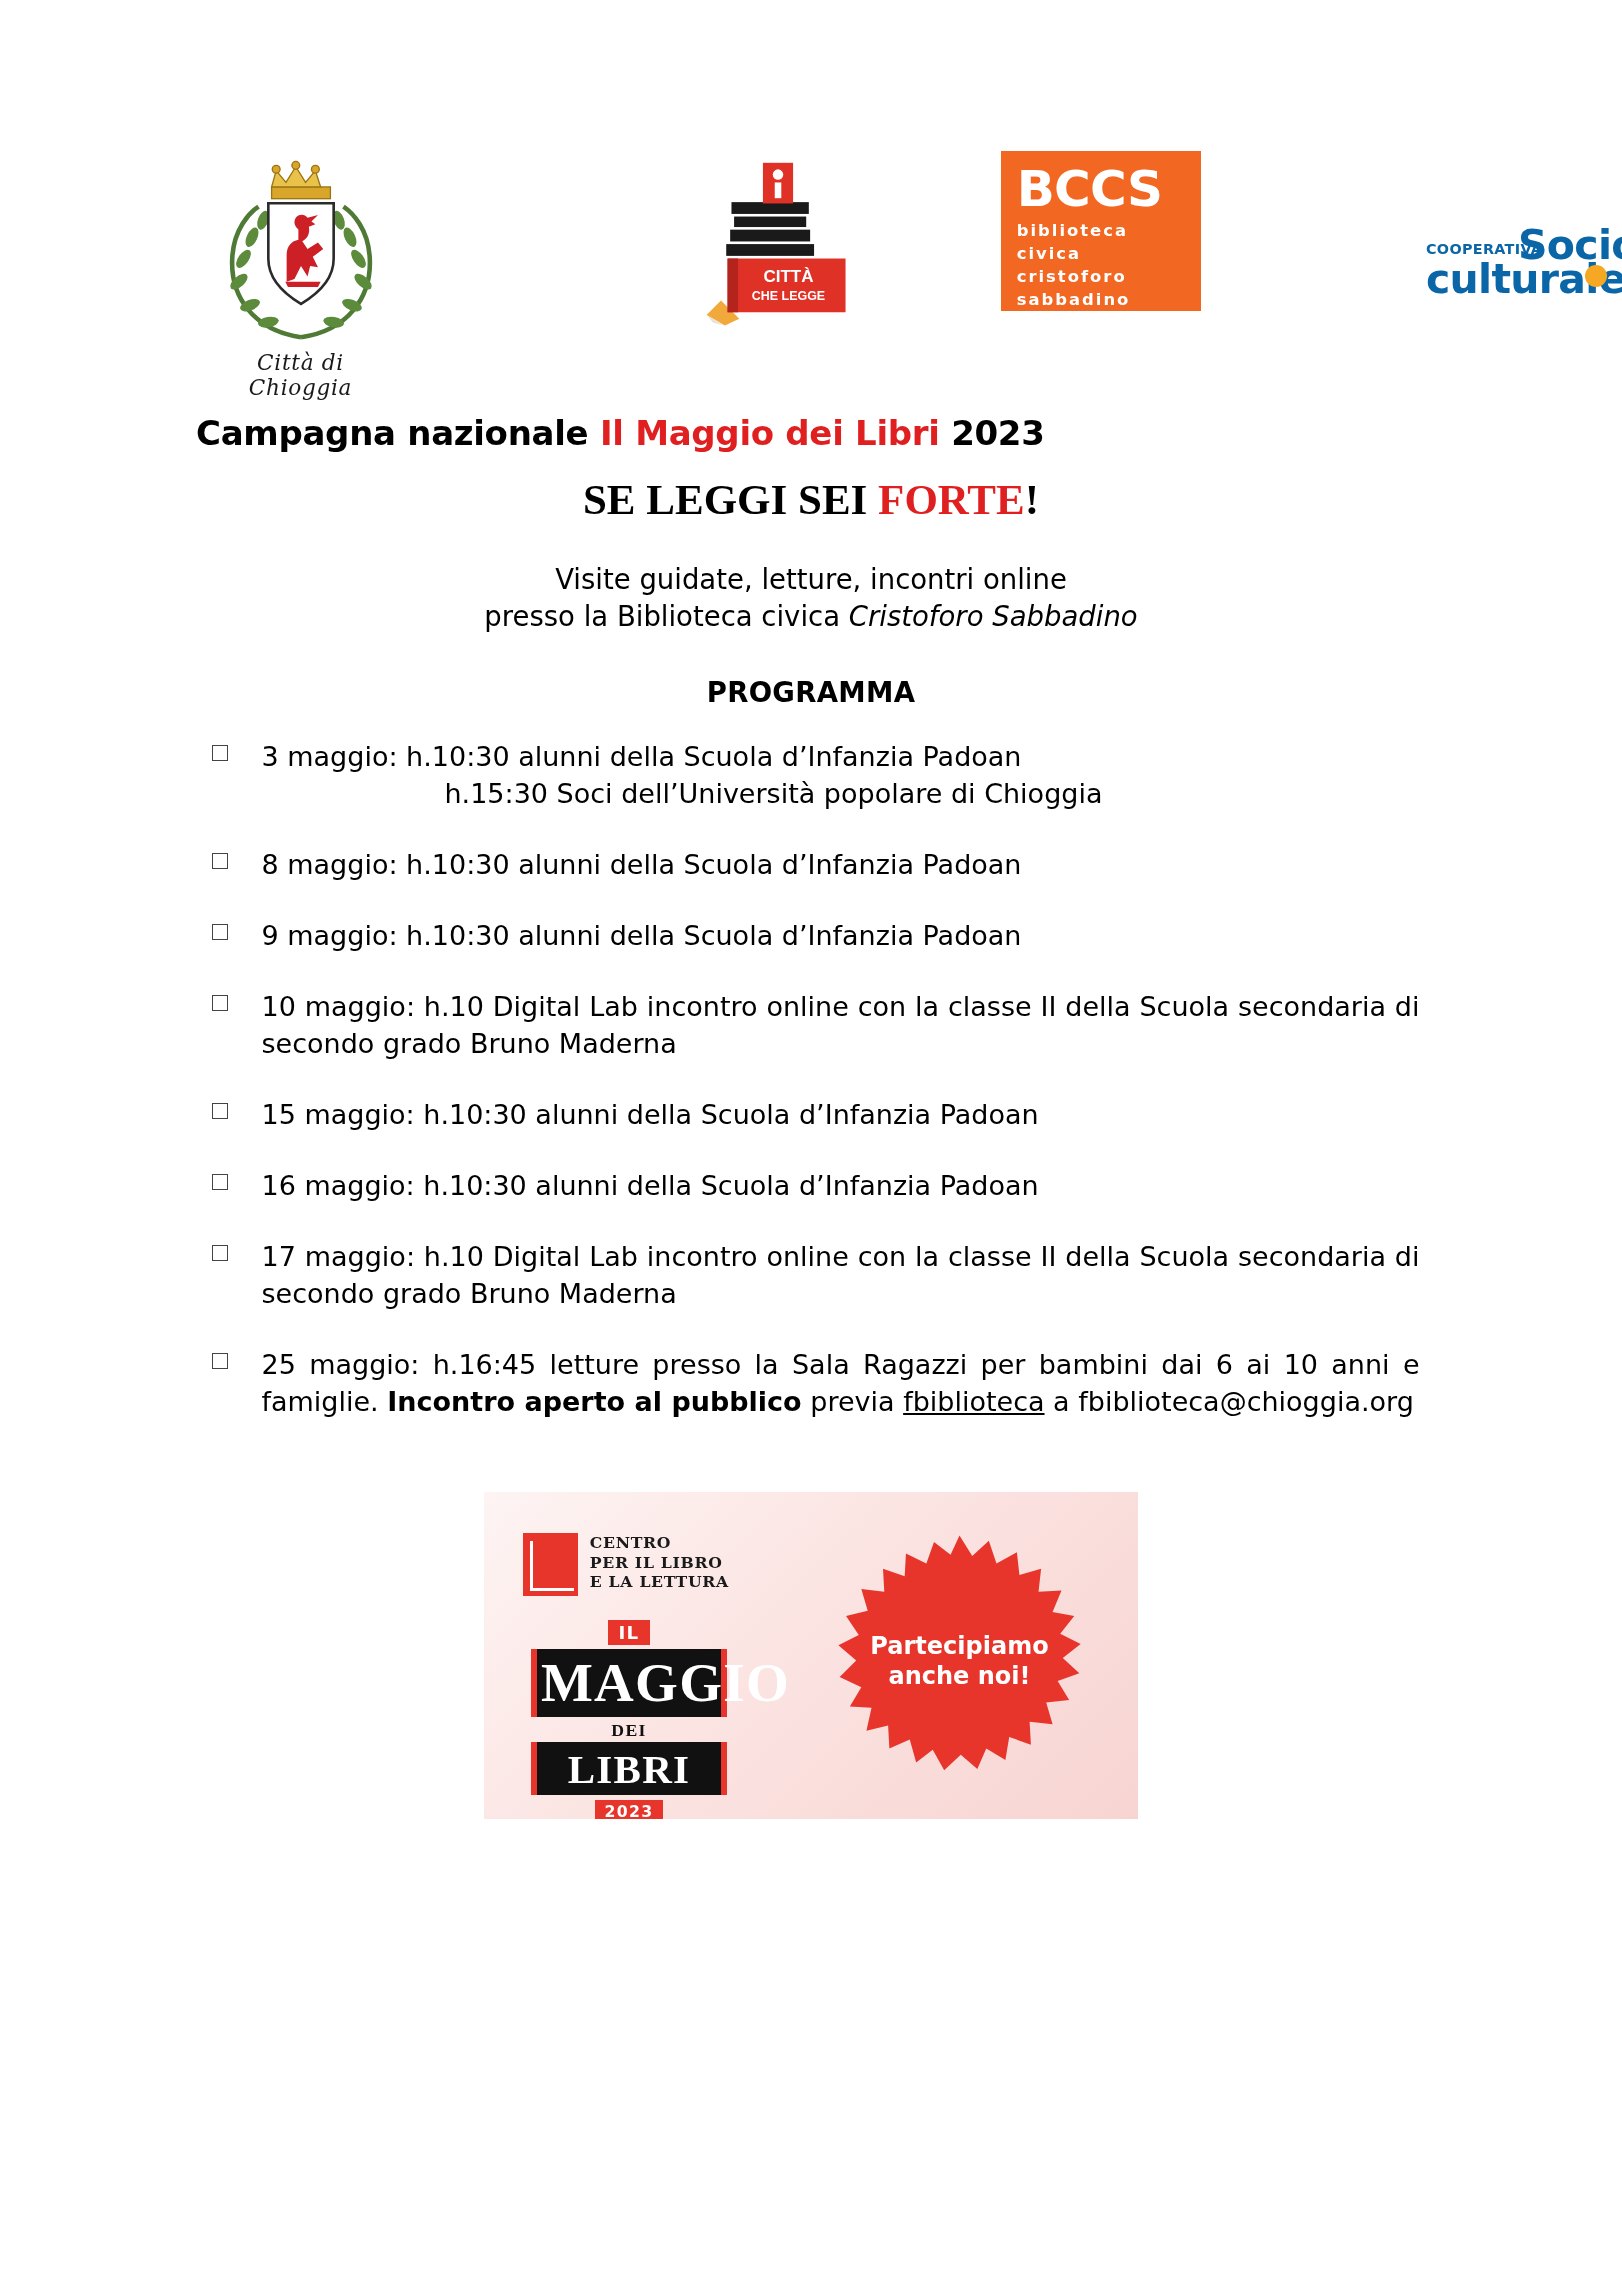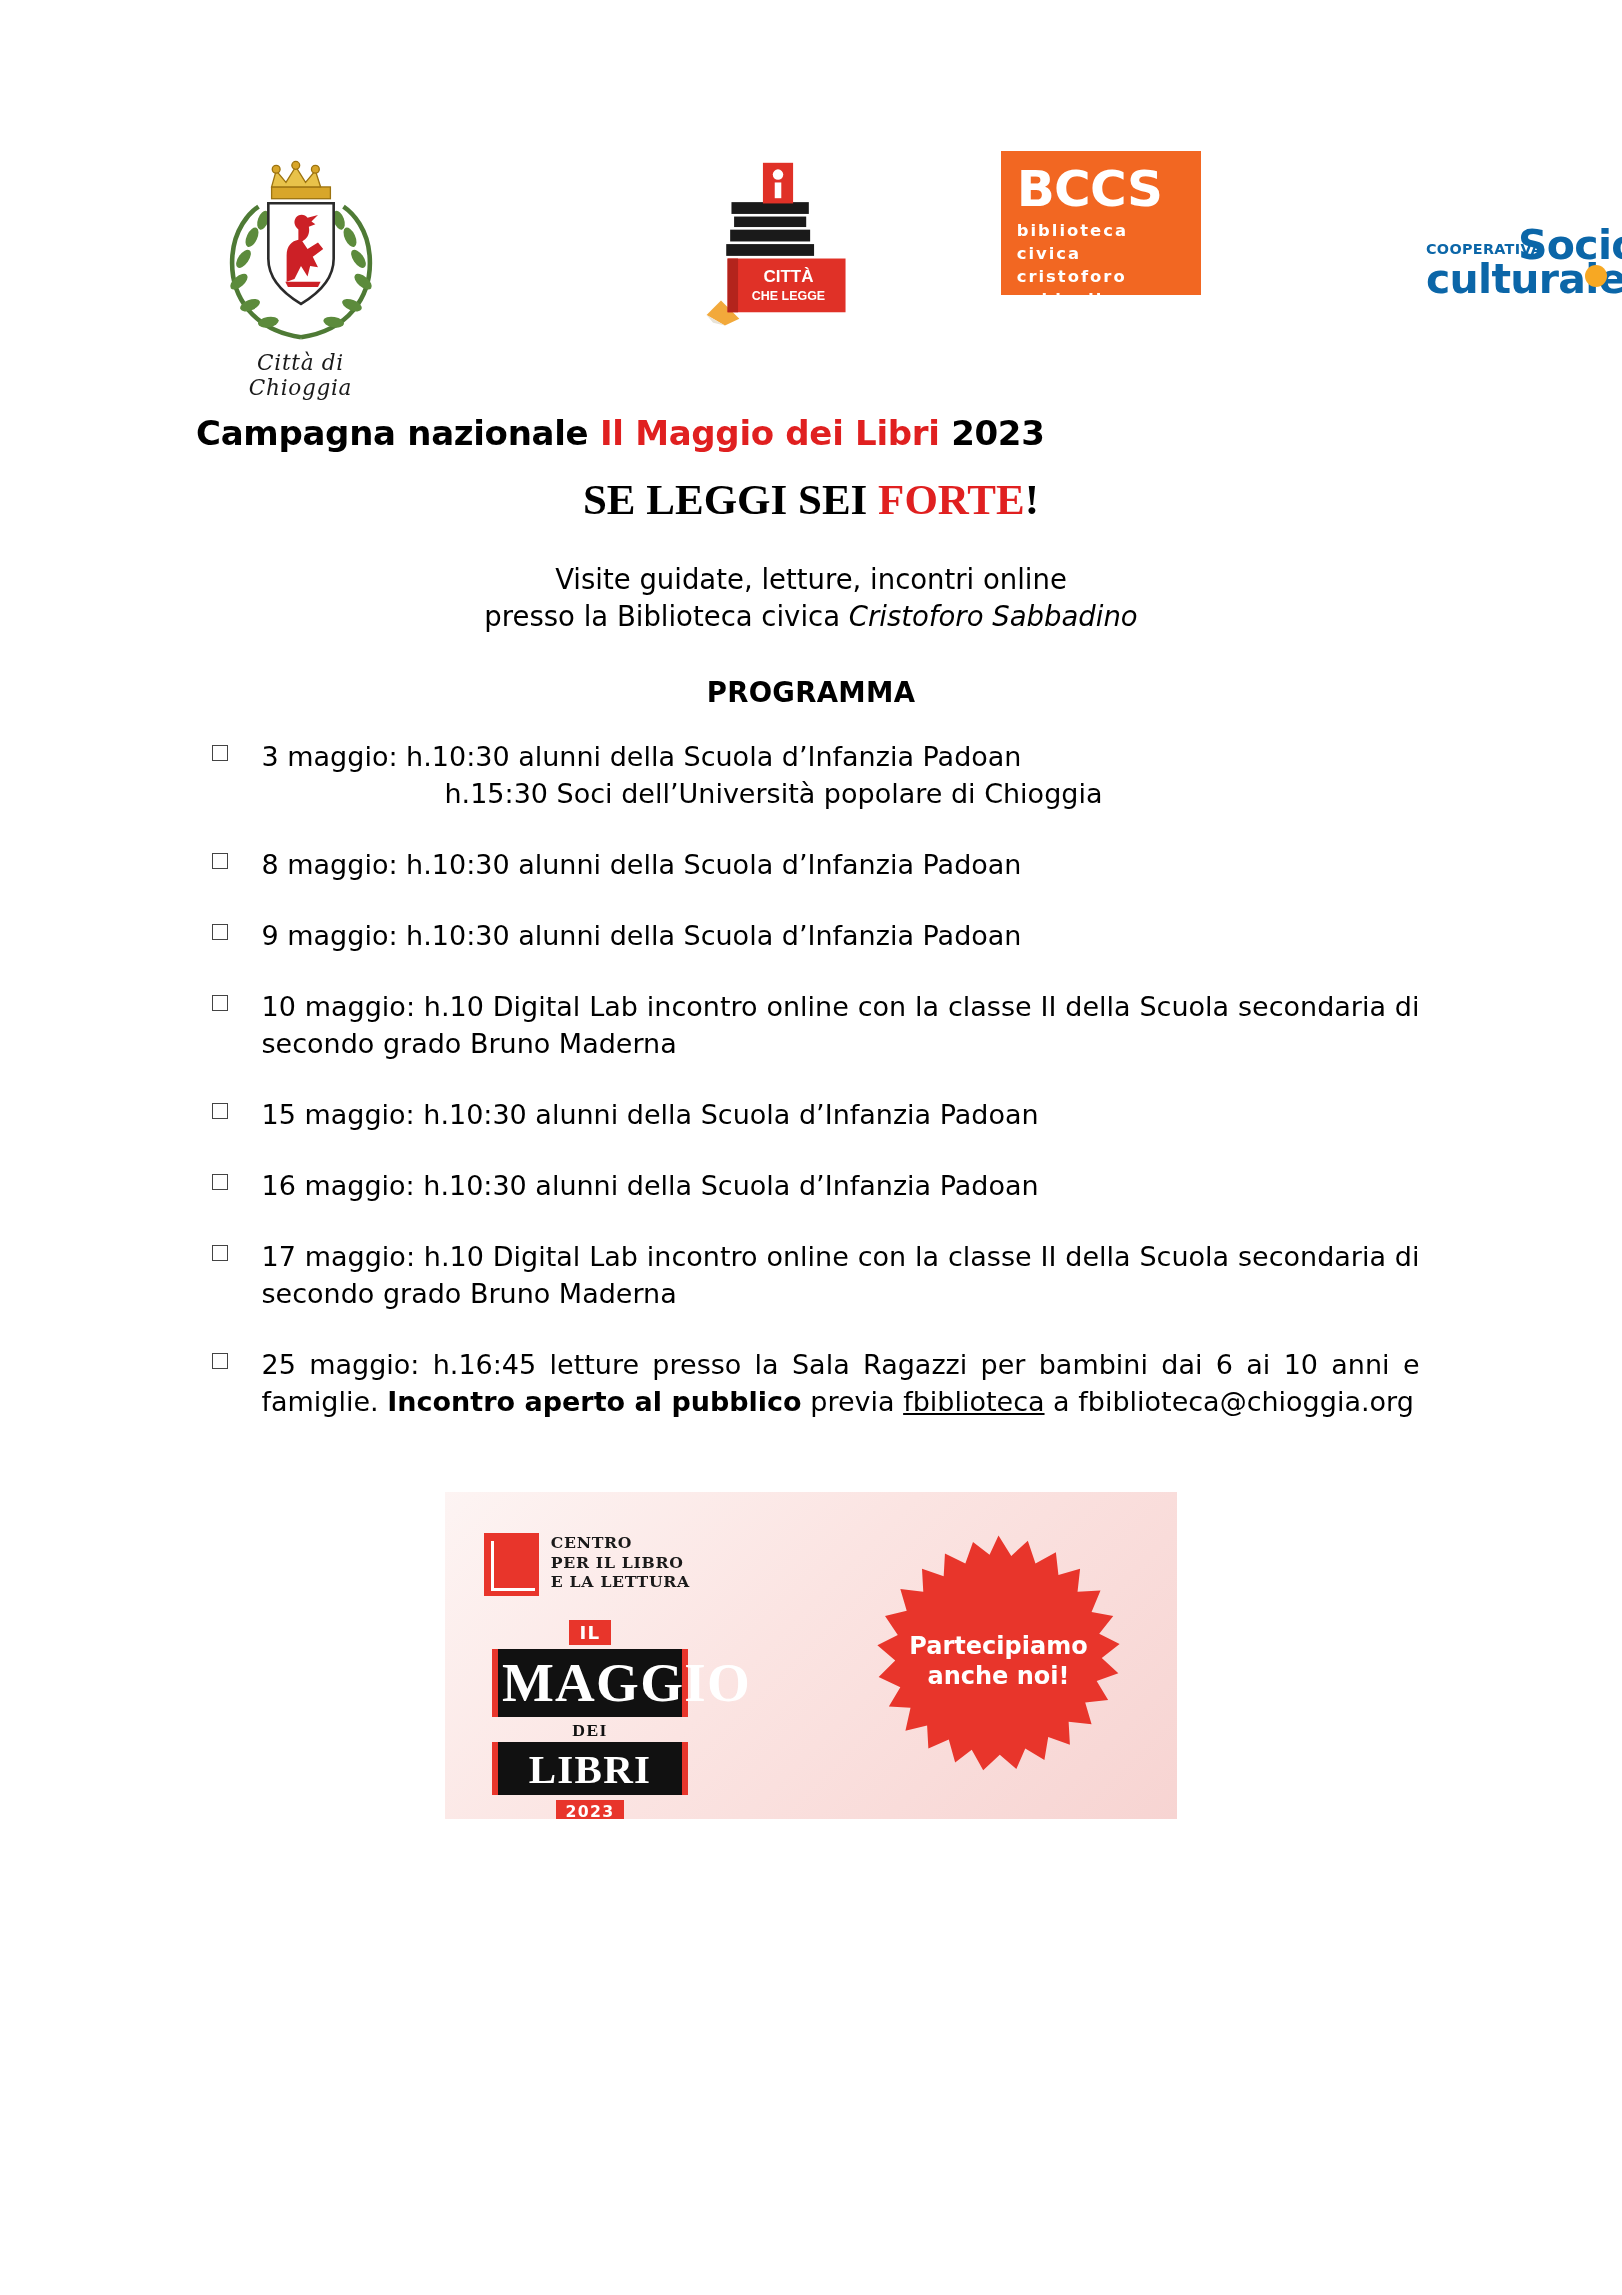--- a/index.html
+++ b/index.html
@@ -46,21 +46,21 @@
     letter-spacing: 0.7px;
   }
 
   
   .logo-cittalegge { left: 504px; width: 177px; }
 
   
   .logo-bccs { left: 805px; }
   .bccs-box {
     width: 200px;
-    height: 144px;
+    height: 160px;
     background: #f26722;
     padding: 11.8px 13px 6.5px 15.7px;
     box-sizing: border-box;
     color: #ffffff;
   }
   .bccs-title {
     font-family: "DejaVu Sans", sans-serif;
     font-weight: bold;
     font-size: 50px;
     line-height: 52px;
@@ -175,21 +175,21 @@
   .item u { text-decoration: underline; }
 
   
   .banner-wrap {
     margin-top: 72px;
     display: flex;
     justify-content: center;
   }
   .banner {
     position: relative;
-    width: 732px;
+    width: 654px;
     height: 327px;
     background: linear-gradient(135deg, #fdf4f3 0%, #fbe4e2 45%, #f7d4d2 100%);
     overflow: hidden;
   }
   .cpl {
     position: absolute;
     left: 39px;
     top: 41px;
     display: flex;
     align-items: flex-start;

